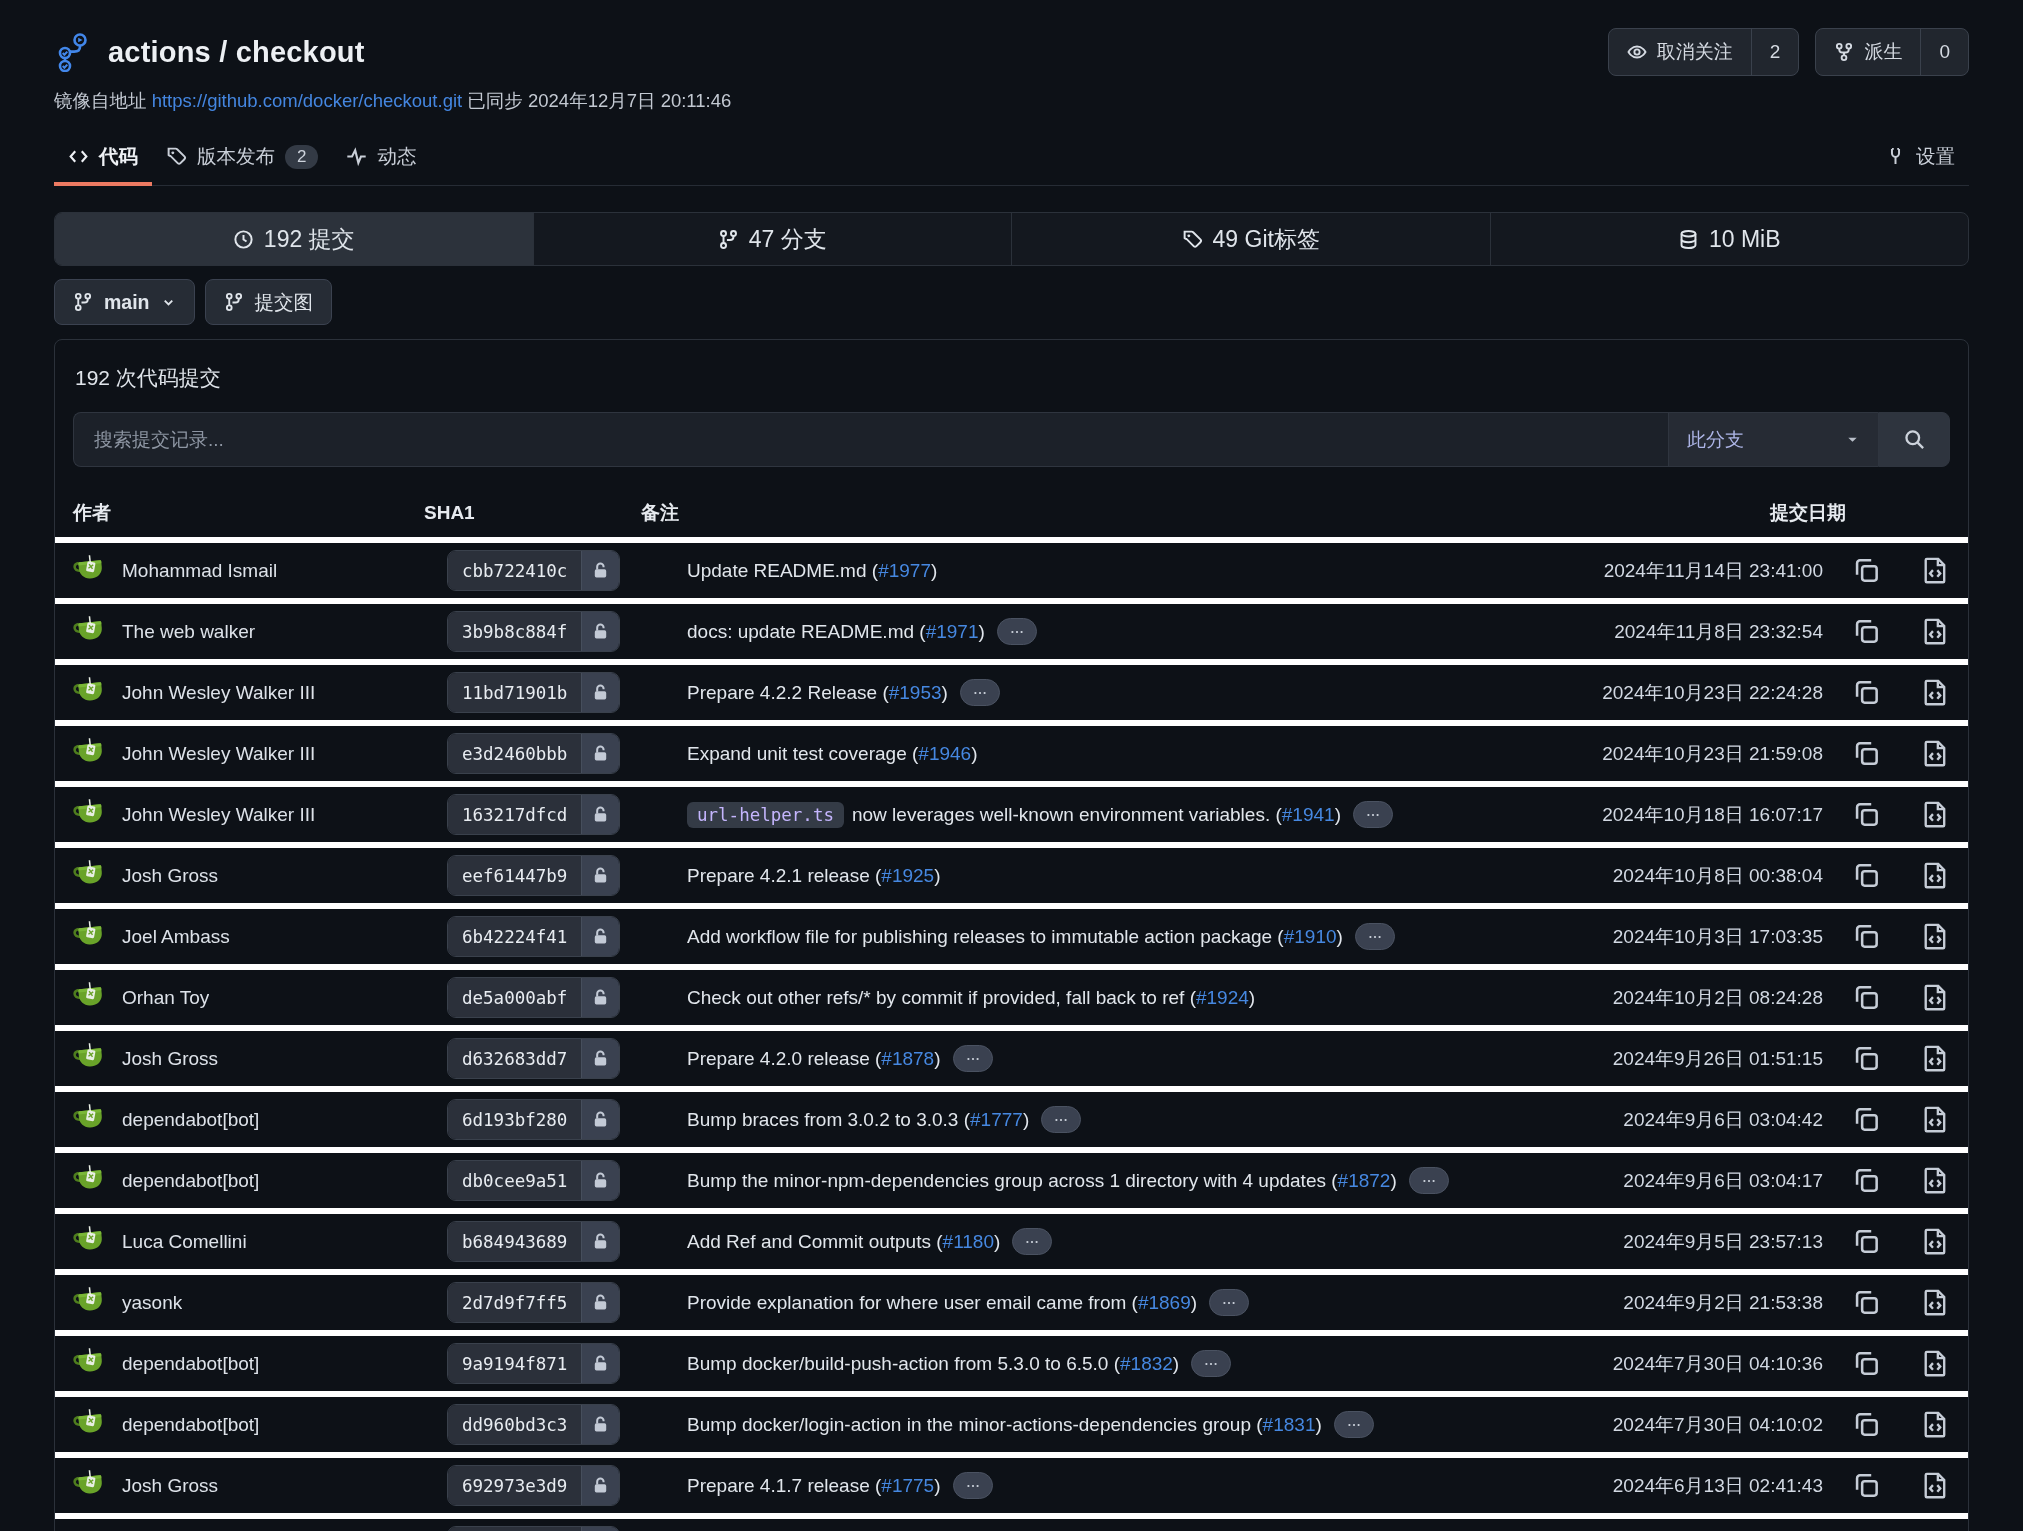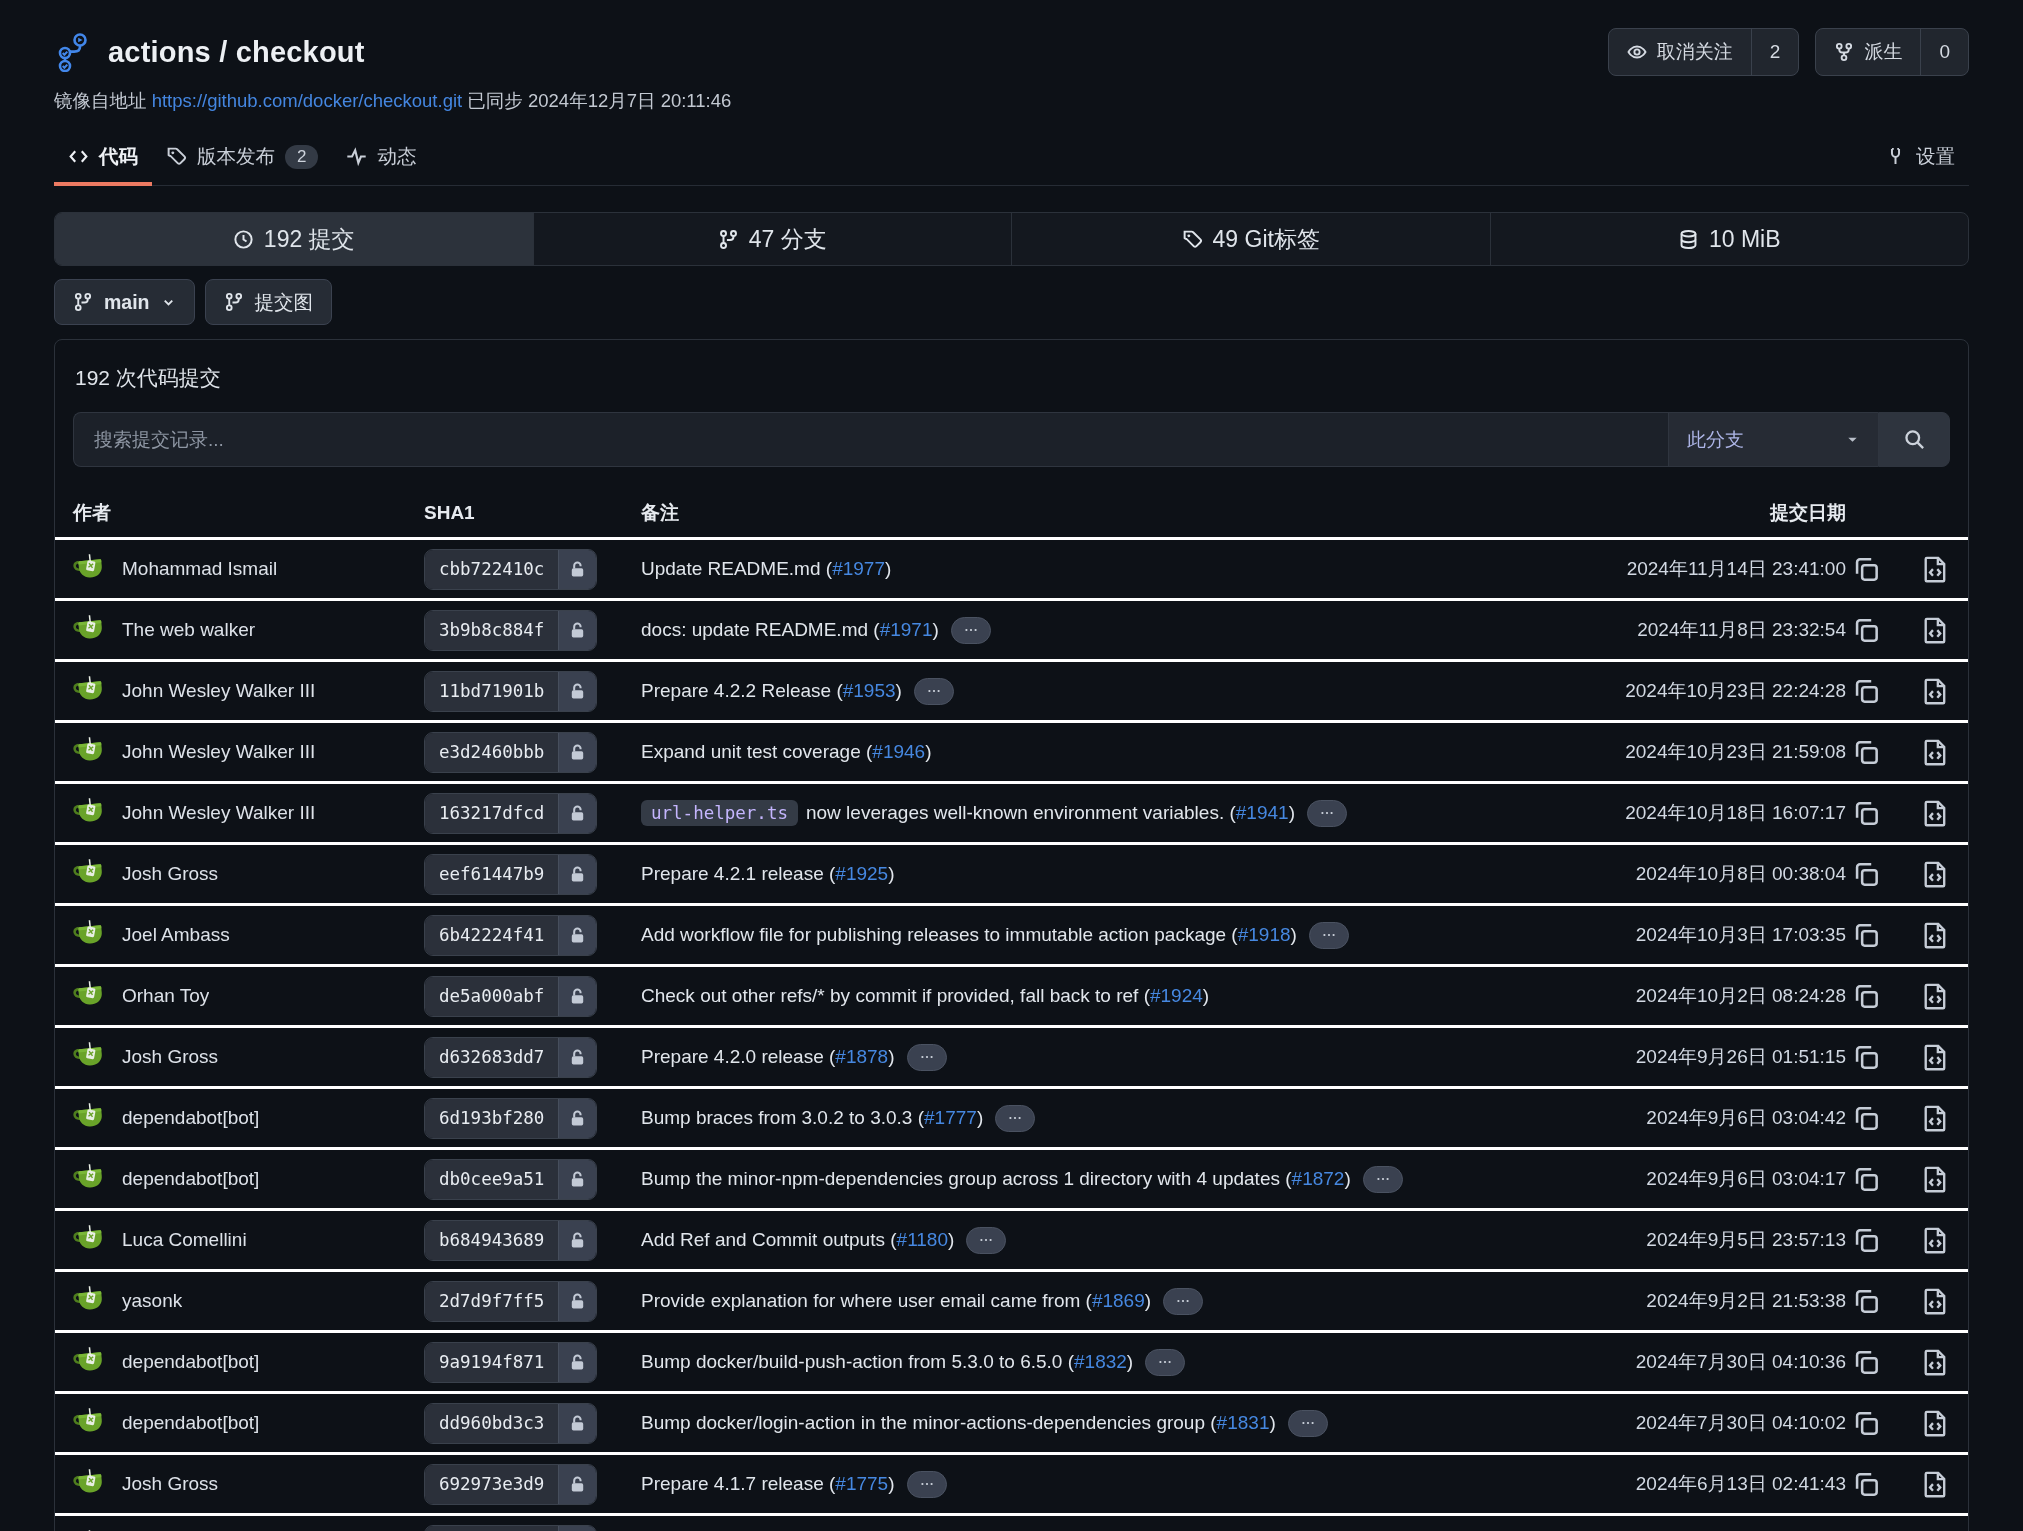--- a/index.html
+++ b/index.html
@@ -68,21 +68,21 @@
   .search-btn svg { width:23px; height:23px; }
 
   
   .thead { display:flex; align-items:center; height:48px; padding:0 18px; font-size:19px; font-weight:700; color:#e6eaef; }
   .col-author { width:351px; }
   .col-sha { width:217px; }
   .col-msg { flex:1; }
   .col-date { width:290px; text-align:right; white-space:nowrap; }
   .col-actions { width:104px; }
 
-  .row { display:flex; align-items:center; height:61px; padding:0 18px; border-top:3px solid #ffffff; font-size:19px; }
+  .row { display:flex; align-items:center; height:61px; padding:0 18px; border-top:6px solid #ffffff; font-size:19px;gap:23px; }
   .author-cell { display:flex; align-items:center; gap:14px; }
   .avatar svg { width:35px; height:35px; display:block; }
   .author-name { color:#dde2e9; white-space:nowrap; overflow:hidden; }
   .sha-badge { display:inline-flex; align-items:stretch; border:1px solid #3a414c; border-radius:9px;
                overflow:hidden; height:41px; cursor:pointer; }
   .sha-text { display:flex; align-items:center; padding:0 14px; background:#2b303a;
               font-family:"DejaVu Sans Mono","Liberation Mono",monospace; font-size:17.5px; color:#e8ecf1; }
   .sha-lock { display:flex; align-items:center; justify-content:center; width:38px; background:#3a4150;
               color:#c3cad6; border-left:1px solid #464e5c; }
   .sha-lock svg { width:19px; height:19px; }
@@ -636,21 +636,21 @@
               <span class="sha-text">6b42224f41</span>
               <span class="sha-lock">
                 <svg viewBox="0 0 16 16">
                   <path d="M5.2 7.2V4.8a2.7 2.7 0 0 1 5.4 0v.4" fill="none" stroke="currentColor" stroke-width="1.7"></path>
                   <rect x="3.2" y="7" width="9.6" height="6.8" rx="1.4" fill="currentColor"></rect>
                 </svg>
               </span>
             </a></div>
           <div class="col-msg msg-cell">
             <span>Add workflow file for publishing releases to immutable action package (</span>
-            <a class="pr-link">#1918</a>
+            <a class="pr-link">#1910</a>
             <span>)</span>
             <span class="more-btn">
               <svg viewBox="0 0 16 16" fill="currentColor">
                 <circle cx="3.4" cy="8" r="1.1"></circle>
                 <circle cx="8" cy="8" r="1.1"></circle>
                 <circle cx="12.6" cy="8" r="1.1"></circle>
               </svg>
             </span>
           </div>
           <div class="col-date date-cell">2024年10月3日 17:03:35</div>

